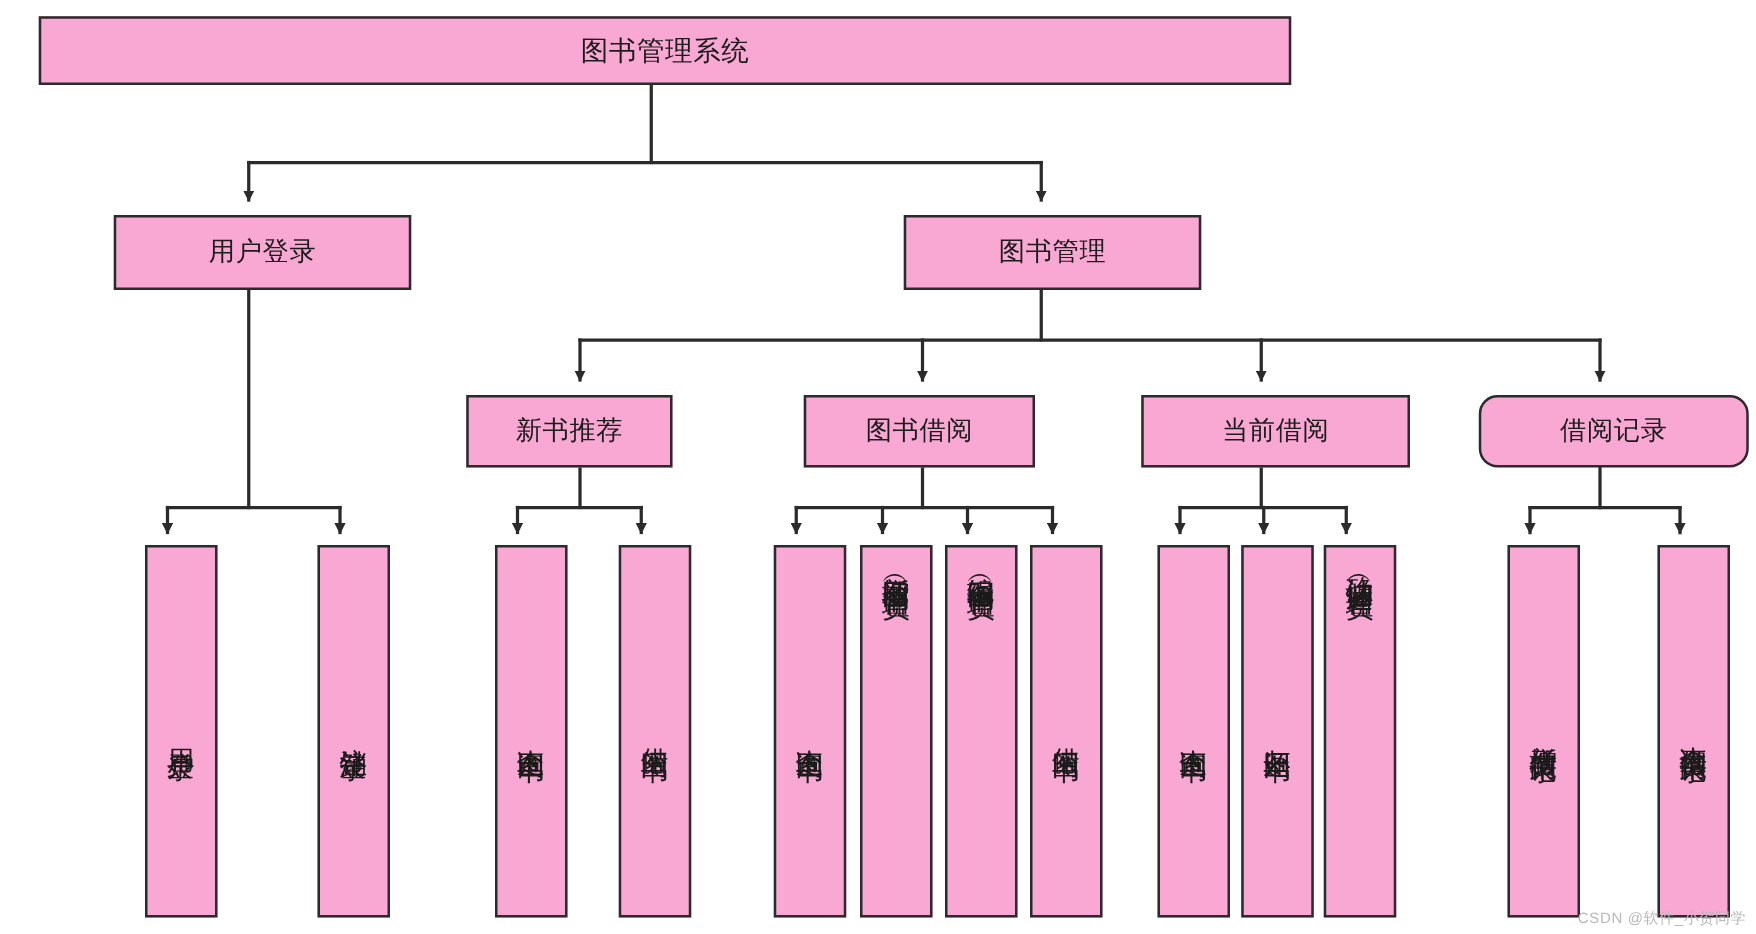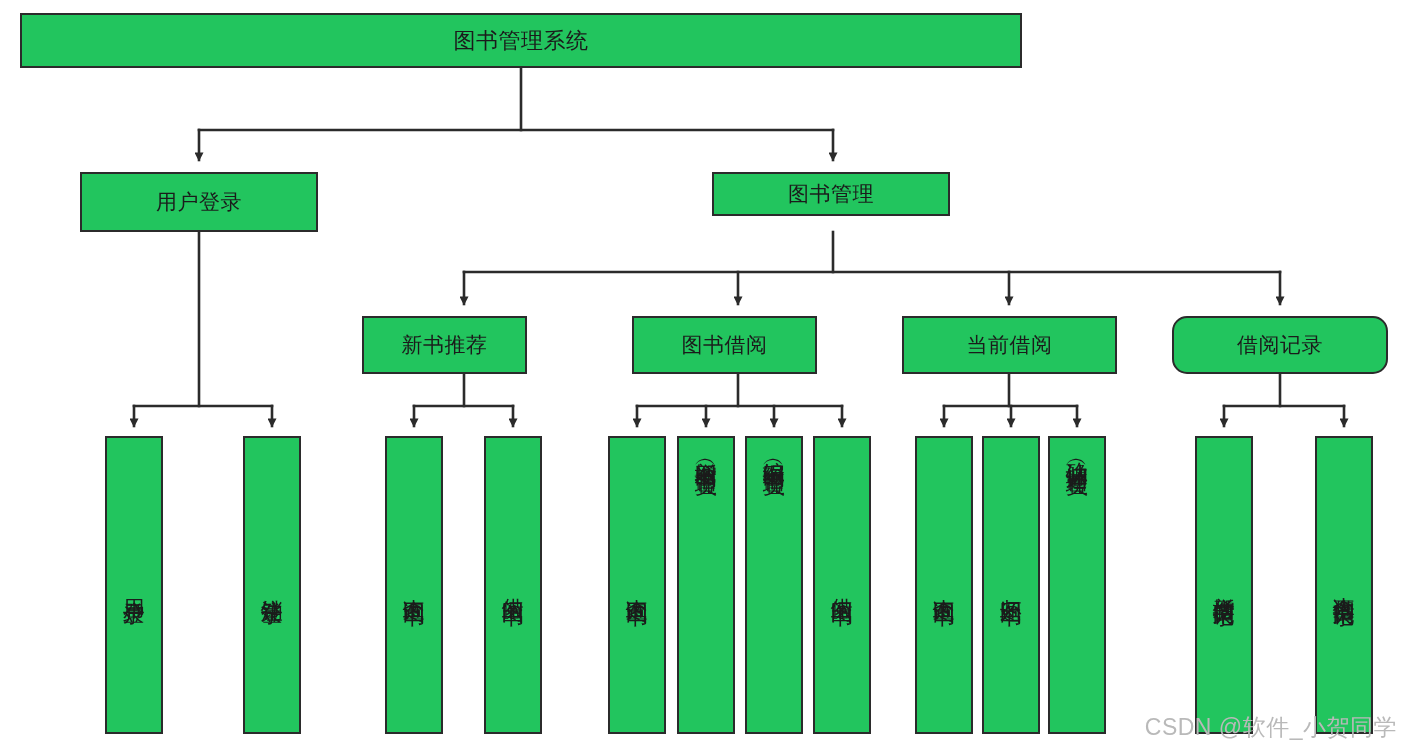--- a/index.html
+++ b/index.html
@@ -21,27 +21,28 @@
     position: absolute;
     left: 0;
     top: 0;
     width: 1405px;
     height: 747px;
     pointer-events: none;
   }
   .node {
     position: absolute;
     box-sizing: border-box;
-    background: #22c55e;
+    background: #f9a8d4;
     border: 2.5px solid #2b2b2b;
     display: flex;
     align-items: center;
     justify-content: center;
     color: #1b1b1b;
     z-index: 2;
+    margin-left: 11px;
   }
   .node .label {
     font-size: 21px;
     line-height: 1.25;
     letter-spacing: 0.5px;
     white-space: nowrap;
     color: #1b1b1b;
   }
   .node.root .label { font-size: 22px; }
   .node.leaf {
@@ -66,21 +67,21 @@
     justify-content: center;
   }
   .leaf-inner.top {
     align-items: flex-start;
     padding-top: 6px;
   }
   #watermark {
     position: absolute;
     right: 8px;
     bottom: 4px;
-    font-size: 23px;
+    font-size: 12px;
     color: #b9b9b9;
     letter-spacing: 0.5px;
     z-index: 5;
     white-space: nowrap;
   }
 </style>
 </head>
 <body>
 
 <div id="canvas">
@@ -135,21 +136,21 @@
     </g>
   </svg>
 
   <div class="node root" style="left:20px; top:13px; width:1002px; height:55px;">
     <span class="label">图书管理系统</span>
   </div>
 
   <div class="node" style="left:80px; top:172px; width:238px; height:60px;">
     <span class="label">用户登录</span>
   </div>
-  <div class="node" style="left:712px; top:172px; width:238px; height:44px;">
+  <div class="node" style="left:712px; top:172px; width:238px; height:60px;">
     <span class="label">图书管理</span>
   </div>
 
   <div class="node" style="left:362px; top:316px; width:165px; height:58px;">
     <span class="label">新书推荐</span>
   </div>
   <div class="node" style="left:902px; top:316px; width:215px; height:58px;">
     <span class="label">当前借阅</span>
   </div>
   <div class="node" style="left:632px; top:316px; width:185px; height:58px;">

